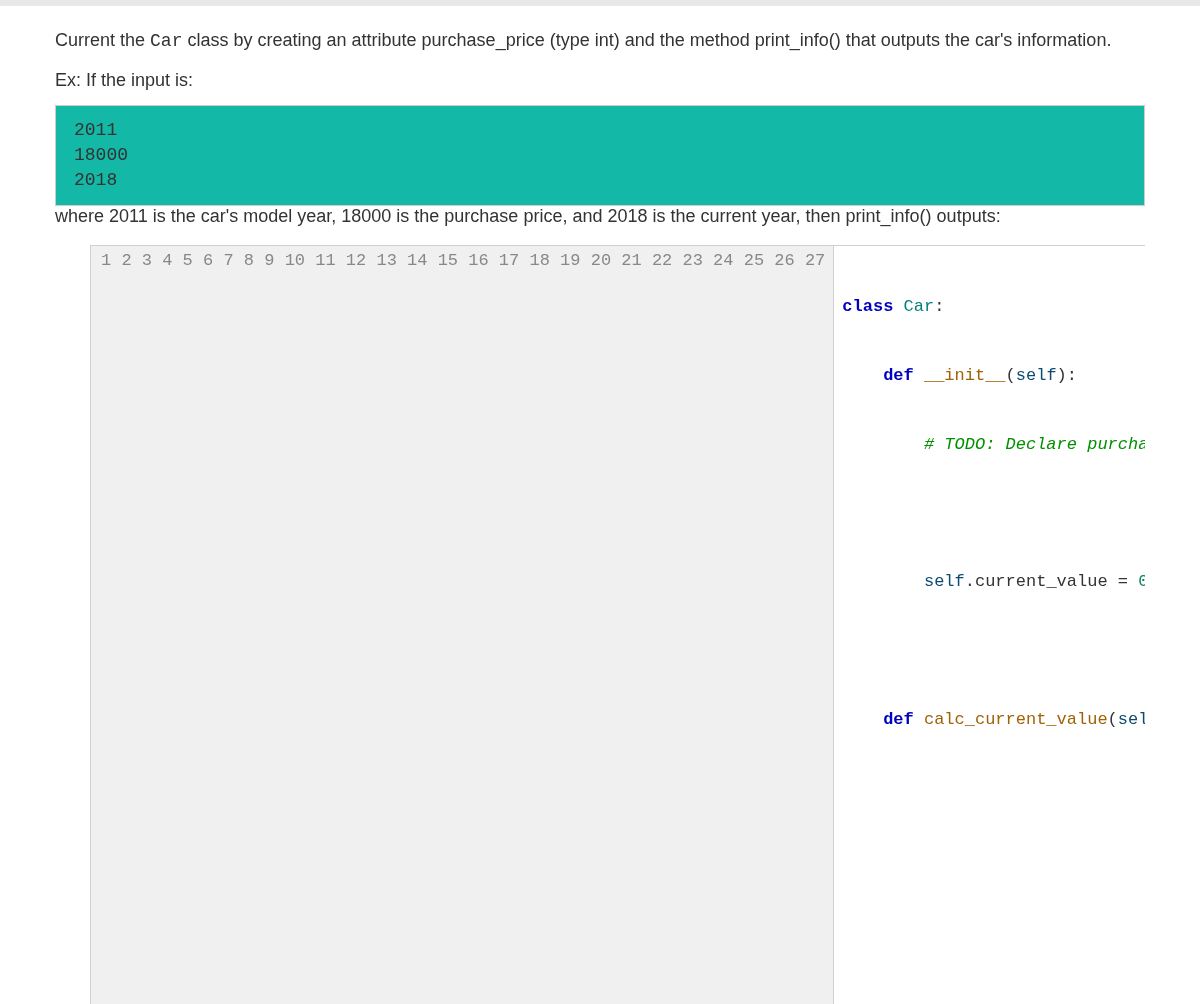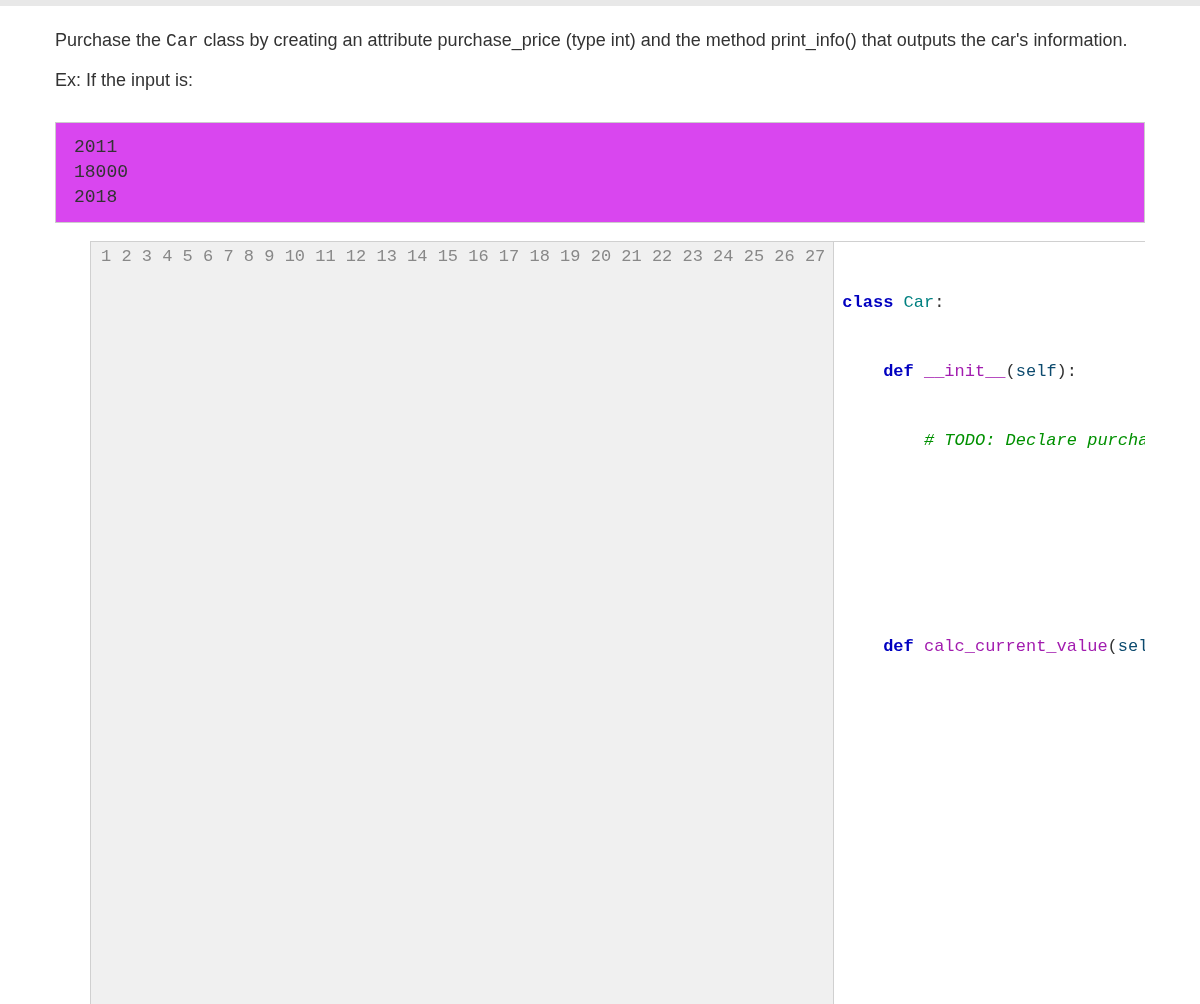--- a/index.html
+++ b/index.html
@@ -30,32 +30,31 @@
       line-height: 1.6;
       margin-bottom: 14px;
     }
     .mono-inline {
       font-family: "Courier New", Courier, monospace;
       font-size: 18px;
     }
     .example-label {
       font-size: 18px;
       color: #333;
-      margin-bottom: 31px;
+      margin-bottom: 14px;
     }
     .code-box {
       border: 1px solid #ccc;
       padding: 12px 18px;
       font-family: "Courier New", Courier, monospace;
       font-size: 18px;
       color: #333;
       line-height: 1.4;
-      margin-bottom: 18px;
       white-space: pre;
-      background: #d946ef;
+      background: #14b8a6;
     }
     .desc-text {
       font-size: 18px;
       color: #333;
       margin-bottom: 18px;
     }
     .editor-container {
       margin-left: 35px;
       margin-right: 0;
       border: 1px solid #d0d0d0;
@@ -81,42 +80,43 @@
       padding: 4px 10px 4px 8px;
       white-space: pre;
       flex: 1;
       overflow: hidden;
     }
     .code-line {
       min-height: 1.35em;
     }
     .kw { color: #0000c0; font-weight: bold; font-family: Liberation Mono, monospace; }
     .cls { color: #008080; }
-    .fn { color: #a21caf; }
+    .fn { color: #a16207; }
     .self { color: #0c4a6e; }
     .num { color: #098658; }
     .cm { color: #009000; font-style: italic; }
   </style>
 </head>
 <body>
 
 <div class="top-bar"></div>
 
 <div class="content">
 
   <p class="prompt-text">
-    <span>Purchase the </span><span class="mono-inline">Car</span><span> class by creating an attribute purchase_price (type int) and the method print_info() that outputs the car's information.</span>
+    <span>Current the </span><span class="mono-inline">Car</span><span> class by creating an attribute purchase_price (type int) and the method print_info() that outputs the car's information.</span>
   </p>
 
   <p class="example-label">Ex: If the input is:</p>
 
   <div class="code-box">2011
 18000
 2018</div>
 
+  <p class="desc-text">where 2011 is the car's model year, 18000 is the purchase price, and 2018 is the current year, then print_info() outputs:</p>
 
 
   <div class="editor-container">
     <div class="gutter" id="gutter">1
 2
 3
 4
 5
 6
 7
@@ -138,20 +138,21 @@
 23
 24
 25
 26
 27</div>
     <div class="code-area">
       <div class="code-line"><span class="kw">class </span><span class="cls">Car</span><span>:</span></div>
       <div class="code-line"><span>    </span><span class="kw">def </span><span class="fn">__init__</span><span>(</span><span class="self">self</span><span>):</span></div>
       <div class="code-line"><span>        </span><span class="cm"># TODO: Declare purchase_price attribute</span></div>
       <div class="code-line"><span></span></div>
+      <div class="code-line"><span>        </span><span class="self">self</span><span>.current_value = </span><span class="num">0</span></div>
       <div class="code-line"><span></span></div>
       <div class="code-line"><span>    </span><span class="kw">def </span><span class="fn">calc_current_value</span><span>(</span><span class="self">self</span></div>
       
       
       
       
       
       
       
       

